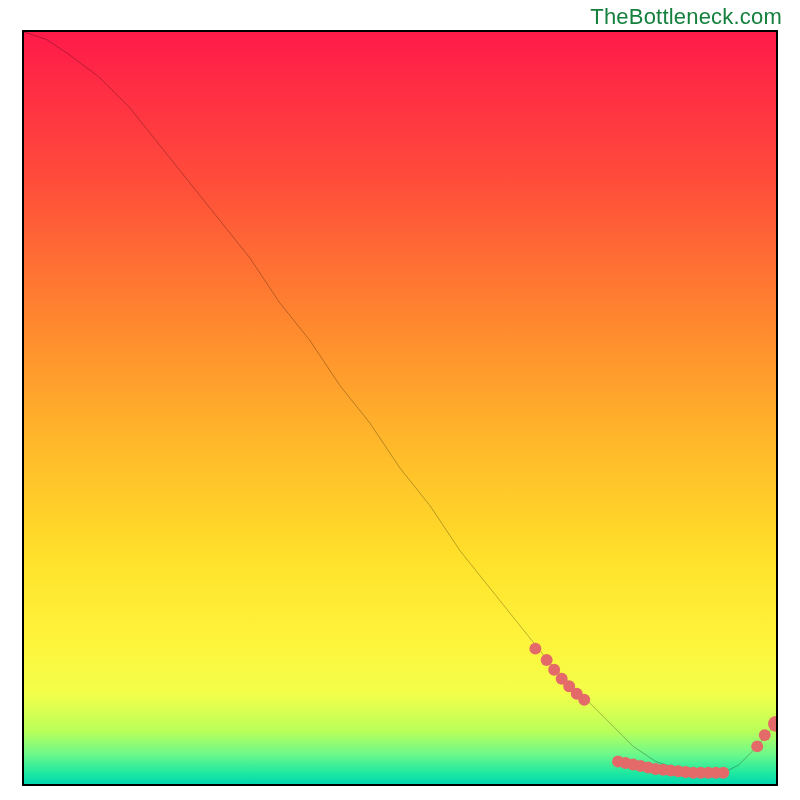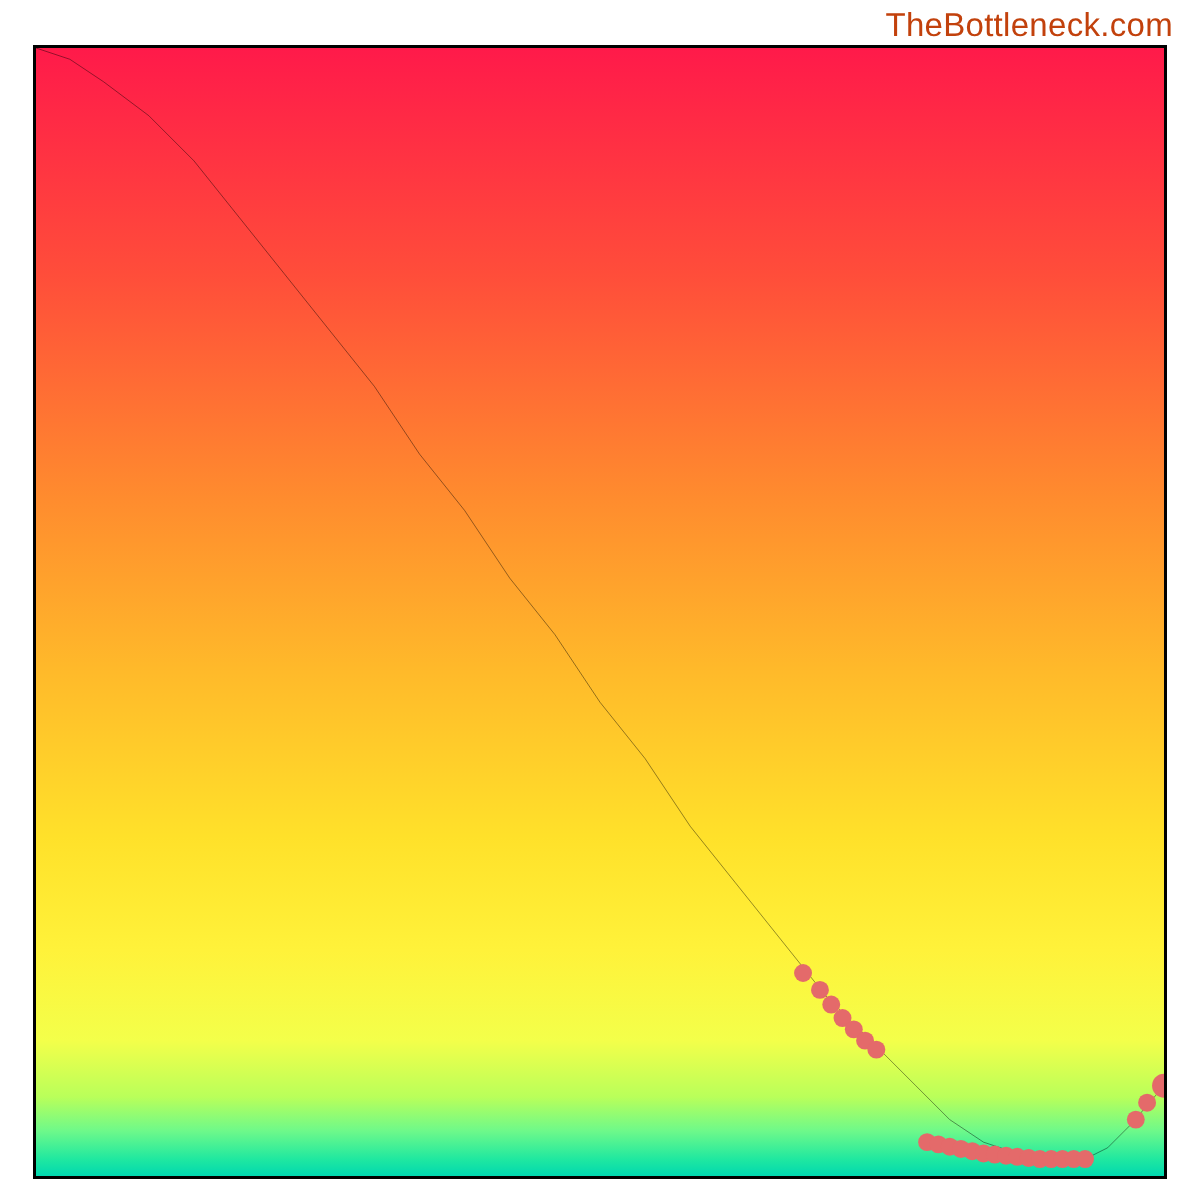--- a/index.html
+++ b/index.html
@@ -9,21 +9,21 @@
     overflow: hidden;
     background: #ffffff;
     font-family: Arial, Helvetica, sans-serif;
     position: relative;
   }
   .watermark {
     position: absolute;
     top: 4px;
     right: 18px;
     font-size: 22px;
-    color: #c2410c;
+    color: #15803d;
     letter-spacing: 0.2px;
     z-index: 10;
   }
   .plot-wrap {
     position: absolute;
     left: 22px;
     top: 30px;
     width: 756px;
     height: 756px;
     border-top: 2px solid #000;

